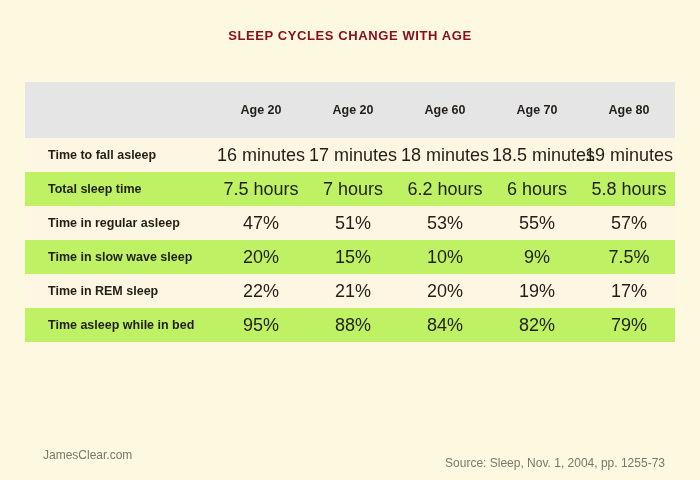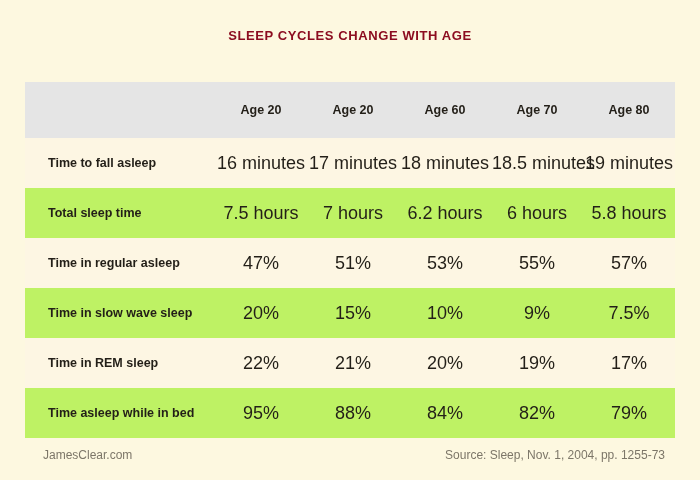--- a/index.html
+++ b/index.html
@@ -53,21 +53,21 @@
   .hdr-row th {
     font-size: 12.5px;
     font-weight: bold;
     color: #231f18;
     text-align: center;
     padding: 0;
     vertical-align: middle;
     font-family: "Liberation Sans", sans-serif;
   }
   .hdr-row th.blank-head { text-align: left; }
-  tbody tr { height: 50px; }
+  tbody tr { height: 34px; }
   tbody tr.odd  { background: #fdf6e3; }
   tbody tr.even { background: #bef264; }
   td.rowlabel {
     font-size: 12.5px;
     font-weight: bold;
     color: #231f18;
     padding-left: 23px;
     text-align: left;
     vertical-align: middle;
     white-space: nowrap;
@@ -92,21 +92,21 @@
     position: absolute;
     left: 18px;
     top: 0;
     font-size: 12px;
     color: #7c7668;
     font-family: "Liberation Sans", sans-serif;
   }
   .footer-right {
     position: absolute;
     right: 10px;
-    top: 0;
+    top: 8px;
     font-size: 12px;
     color: #7c7668;
     font-family: "Liberation Sans", sans-serif;
   }
 </style>
 </head>
 <body>
 
 <div class="page">
 

